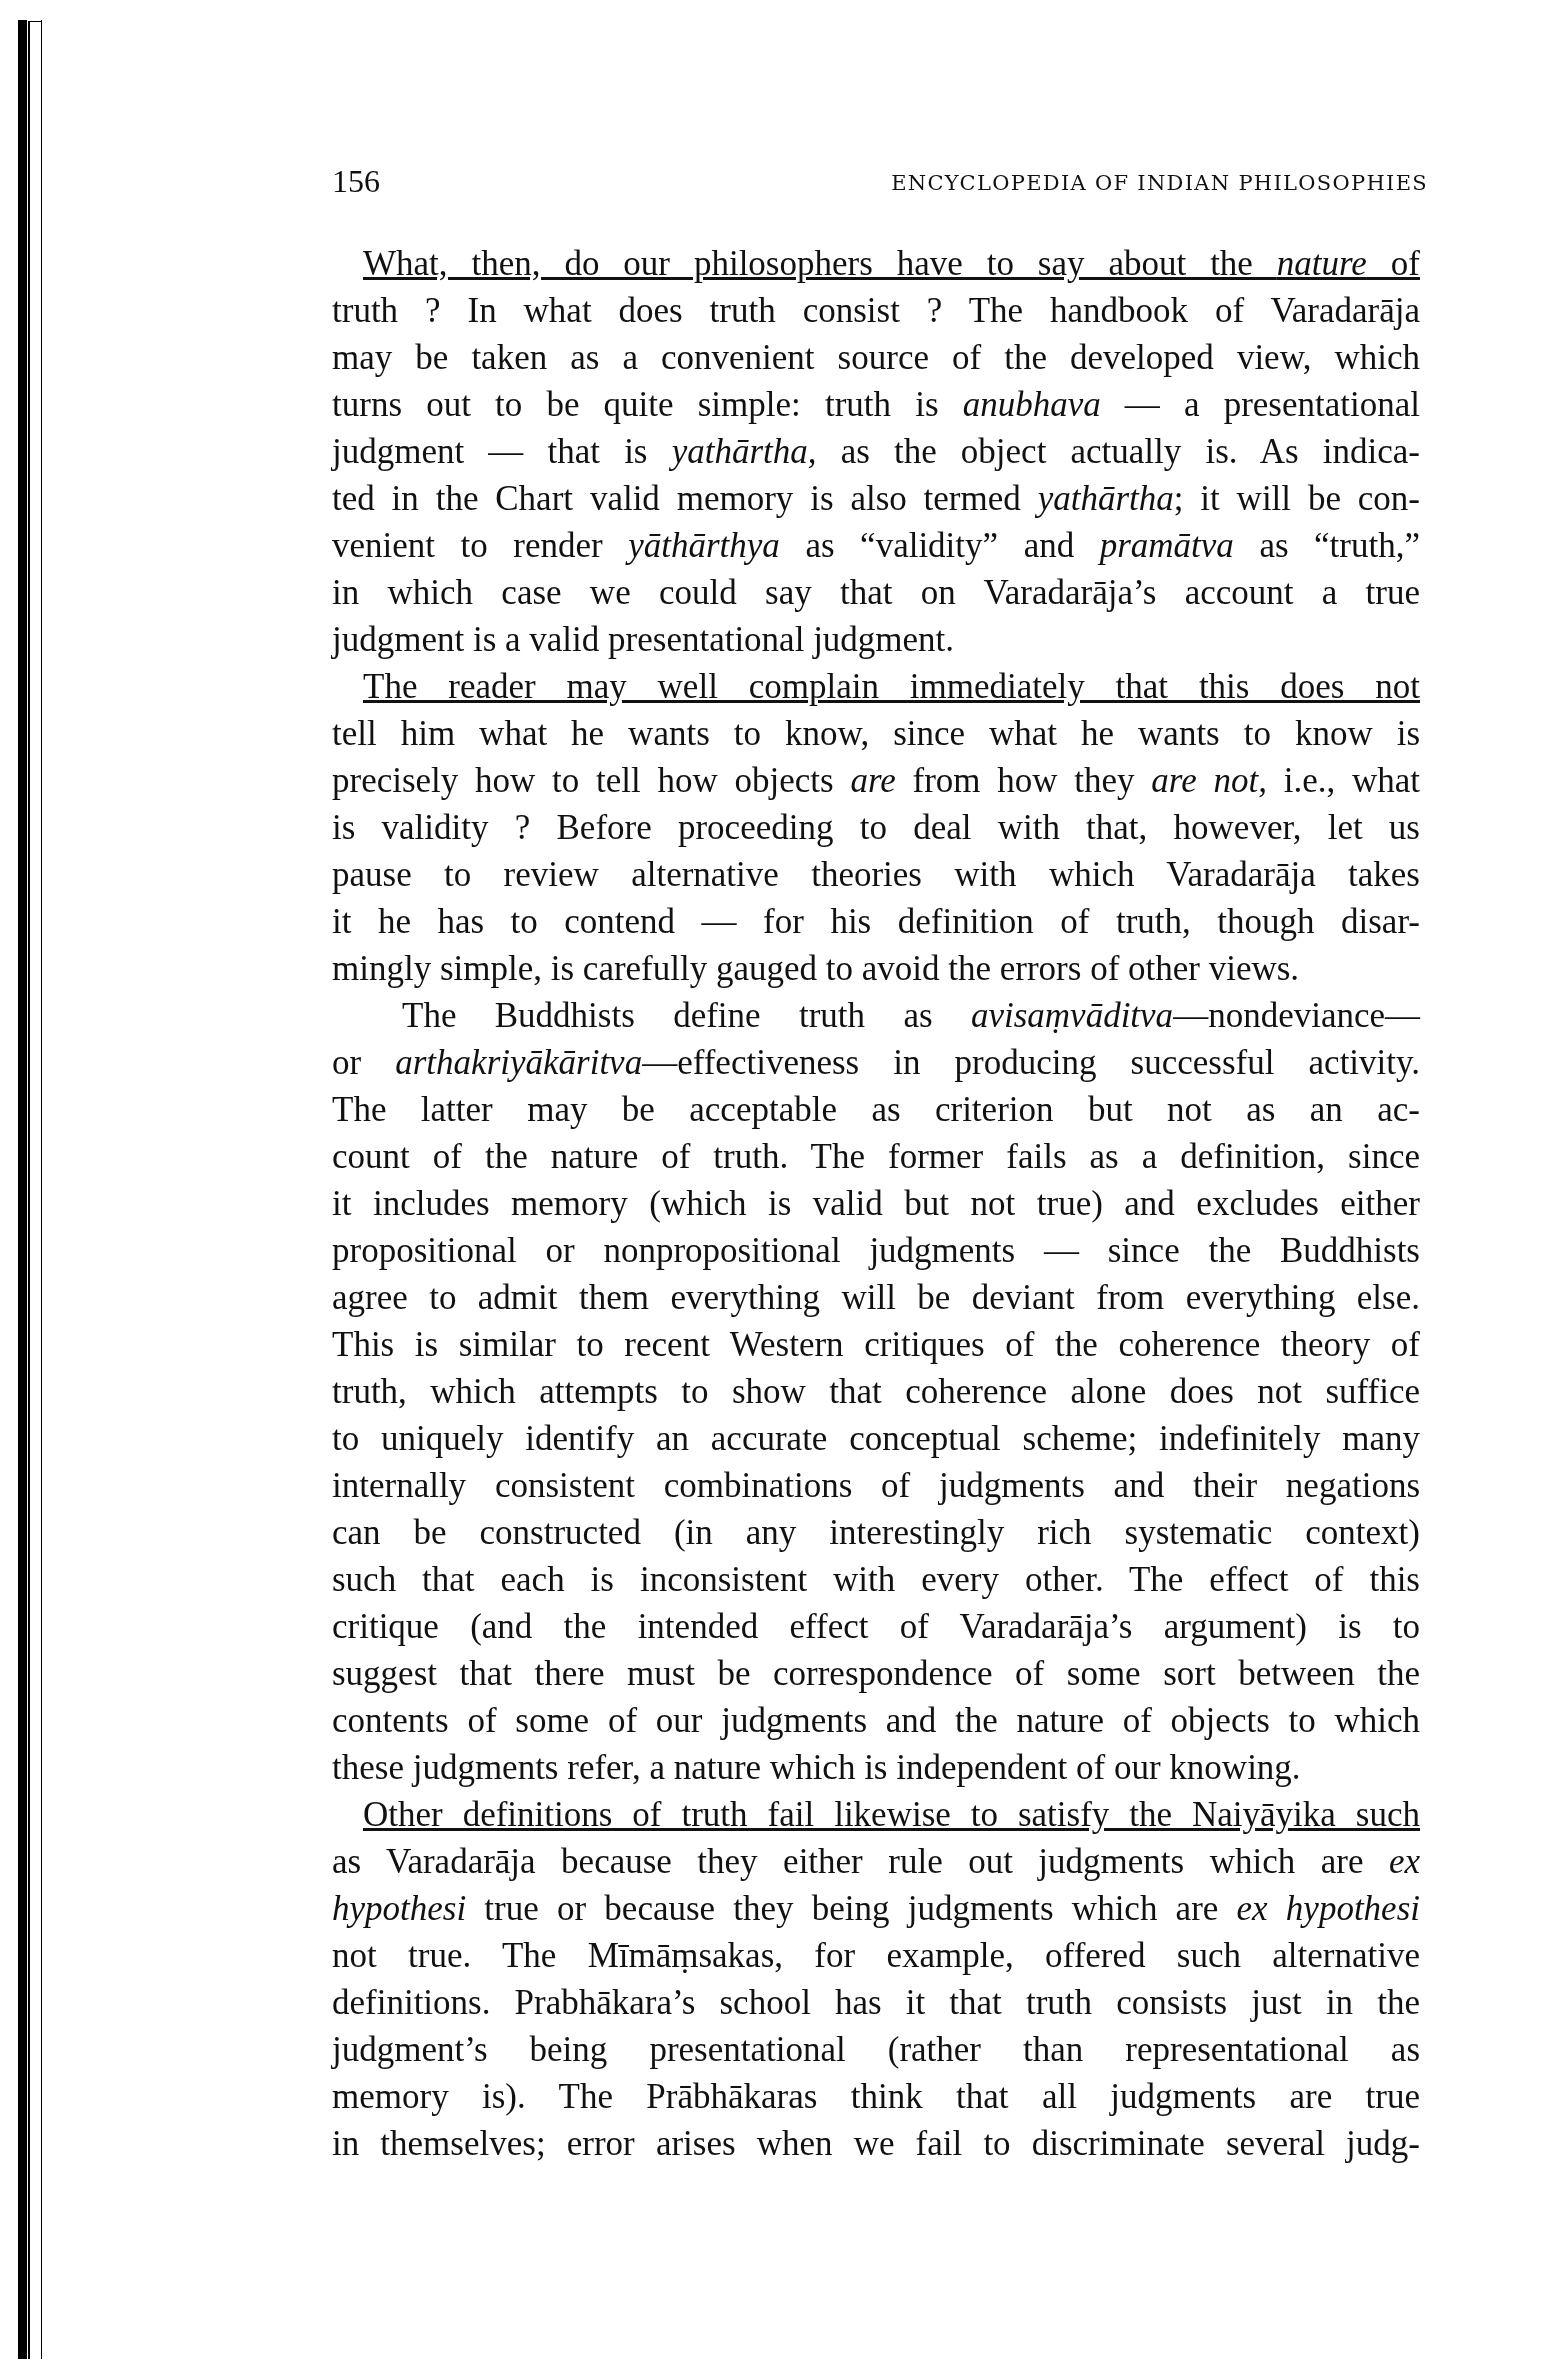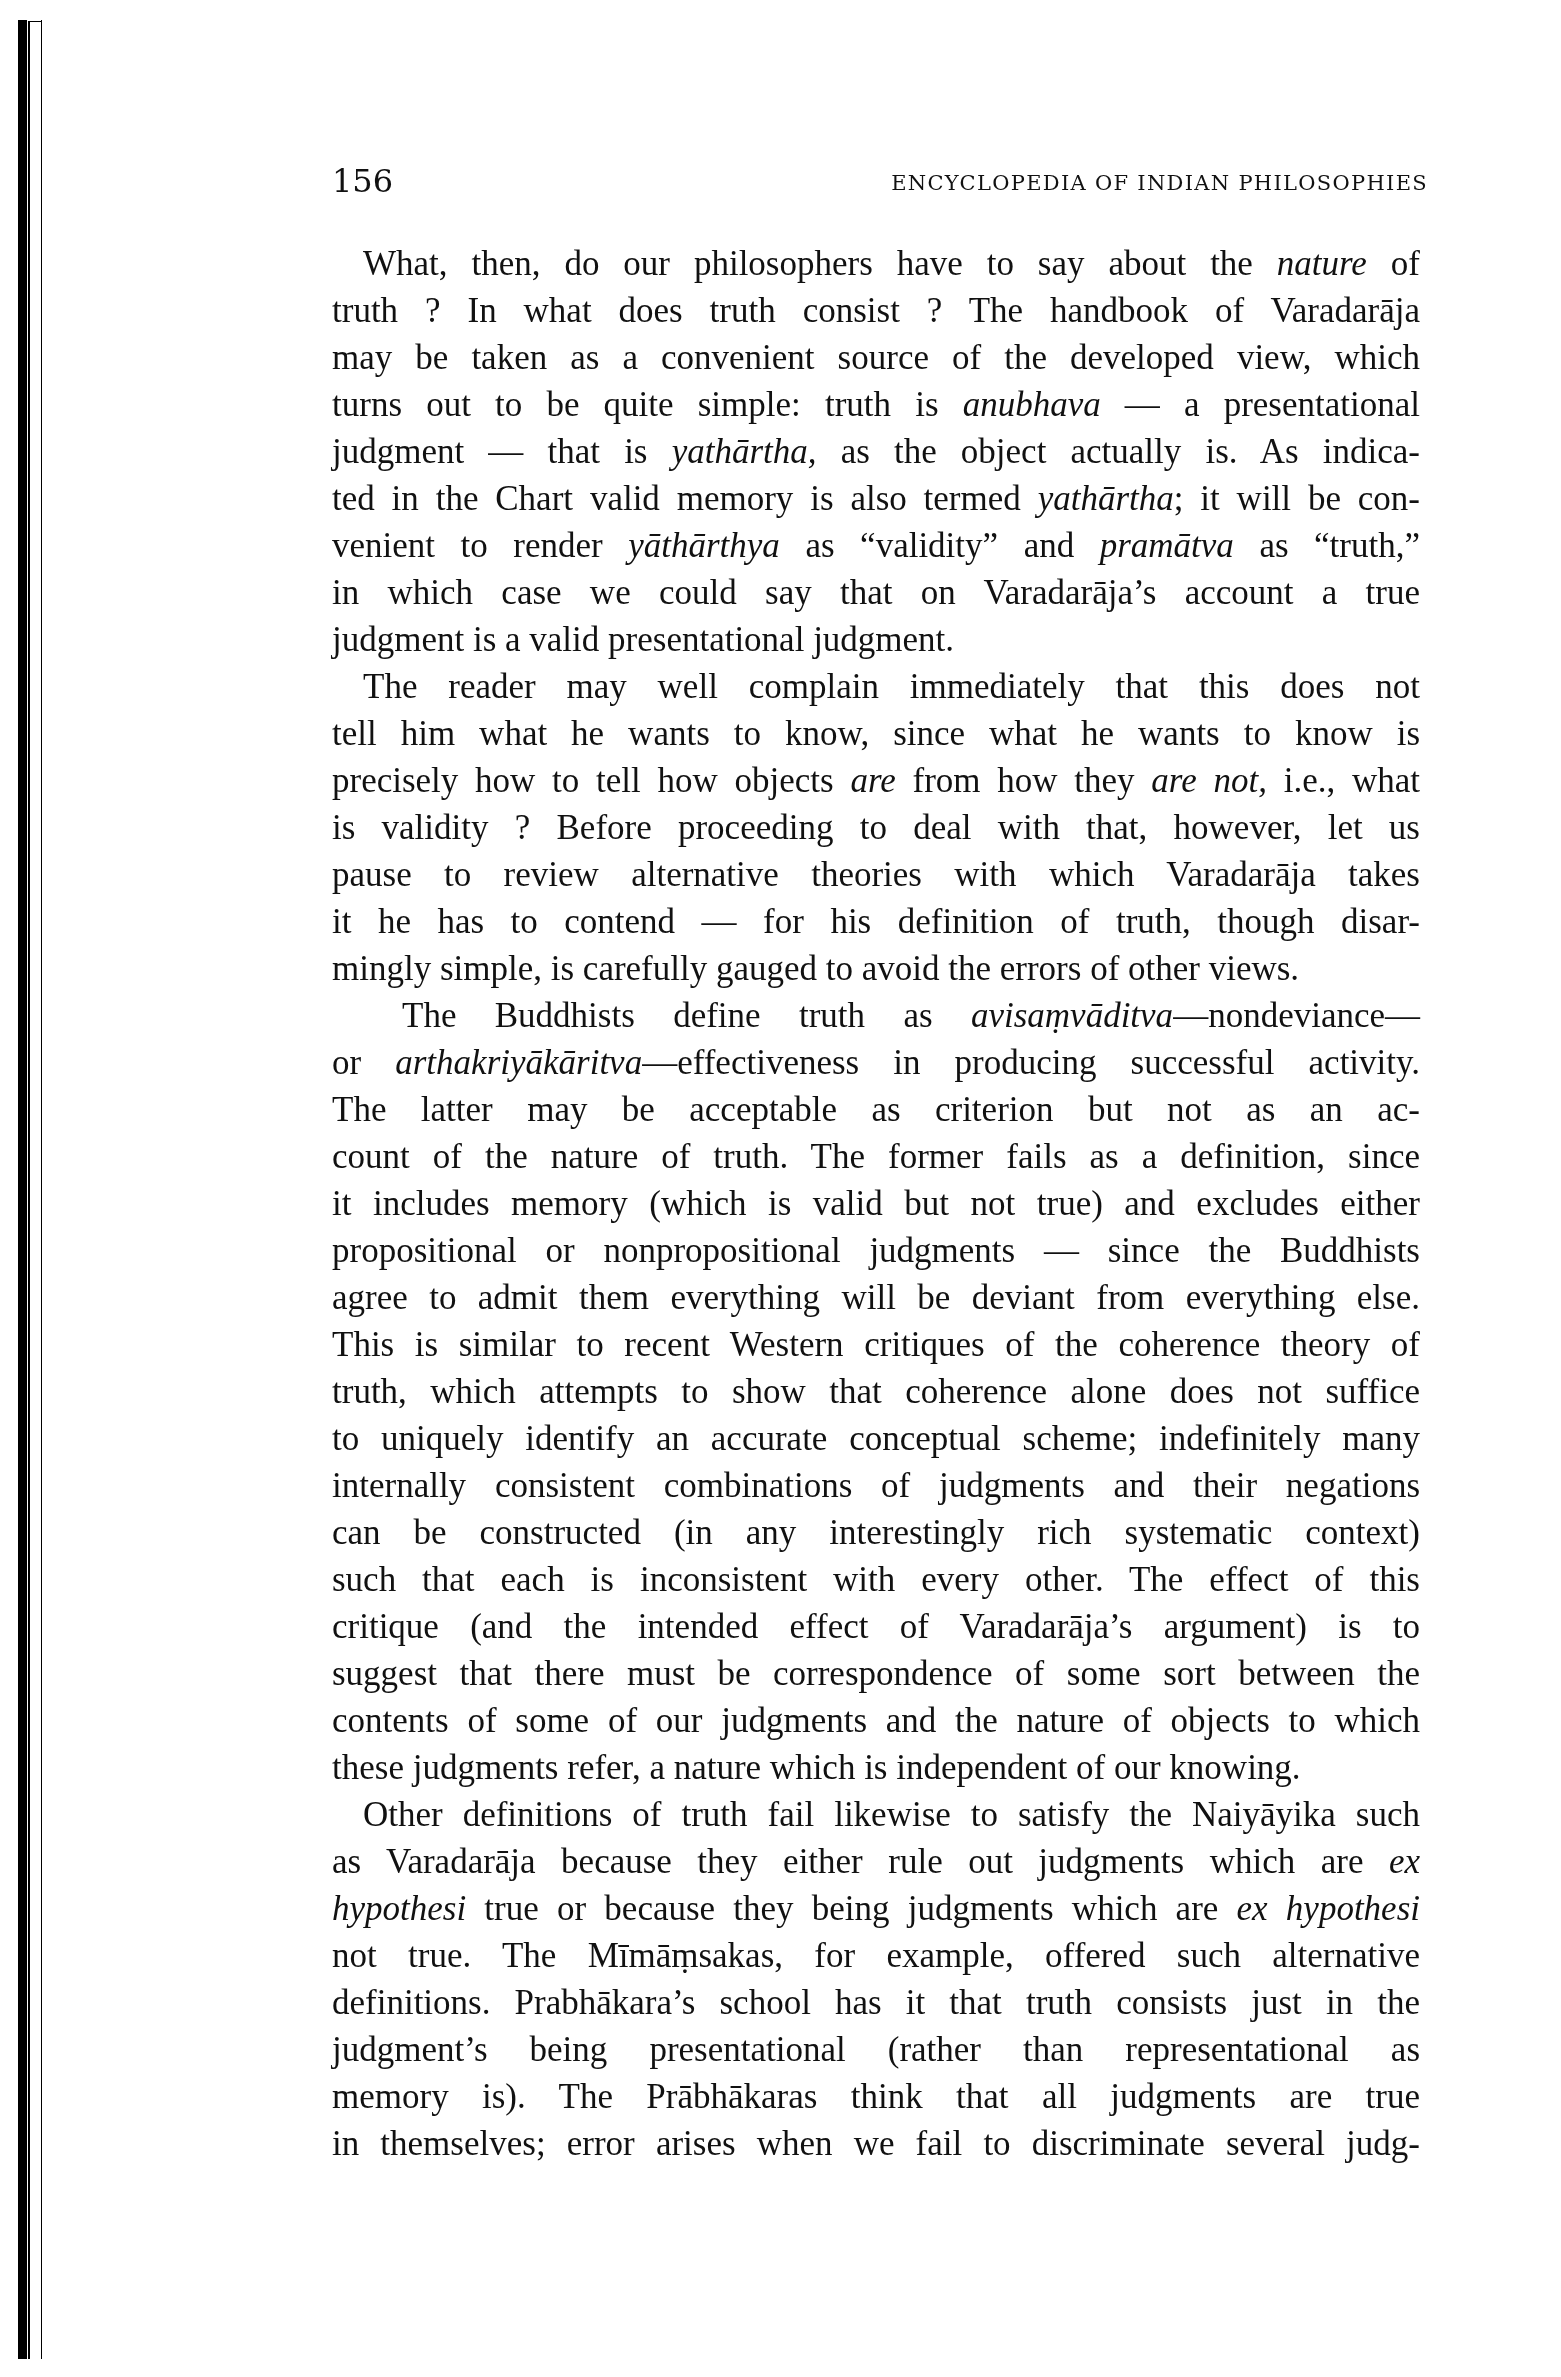--- a/index.html
+++ b/index.html
@@ -5,30 +5,30 @@
   html, body { margin: 0; padding: 0; background: #ffffff; }
   body { width: 1562px; height: 2377px; position: relative; overflow: hidden; color: #111; }
   .binding { position: absolute; background: #000; }
   .bind-thick { left: 18px; top: 20px; width: 9px; height: 2339px; }
   .bind-thin1 { left: 28px; top: 22px; width: 1.9px; height: 2337px; }
   .bind-thin2 { left: 41px; top: 20px; width: 1.3px; height: 2339px; }
   .bind-top { left: 28px; top: 21px; width: 14px; height: 1.3px; }
 
   .running-head { position: absolute; left: 332px; top: 159px; width: 1096px; height: 45px;
     font-family: "DejaVu Serif", serif; }
-  .page-number { position: absolute; left: 0; top: 0; font-size: 32px; line-height: 45px; }
+  .page-number { position: absolute; left: 0; top: 0; font-size: 32px; line-height: 45px; font-family: Liberation Serif, serif; }
   .running-title { position: absolute; right: 0; top: 3.8px; font-size: 21px; line-height: 41px;
     letter-spacing: 1.3px; text-align: center; }
 
   .body-text { position: absolute; left: 332px; top: 240px; width: 1088px;
     font-family: "Liberation Serif", serif; font-size: 35px; }
   .line { height: 47px; line-height: 47px; white-space: nowrap; text-align: justify;
     text-align-last: justify; overflow: visible; }
   .line.last { text-align-last: left; }
-  .line.indent { padding-left: 31px; }
+  .line.indent { padding-left: 31px; text-decoration: underline; }
   .line.indent2 { padding-left: 70px; }
   .seg.it { font-style: italic; }
 </style>
 </head>
 <body>
 
 <div class="binding bind-thick"></div>
 <div class="binding bind-thin1"></div>
 <div class="binding bind-thin2"></div>
 <div class="binding bind-top"></div>

